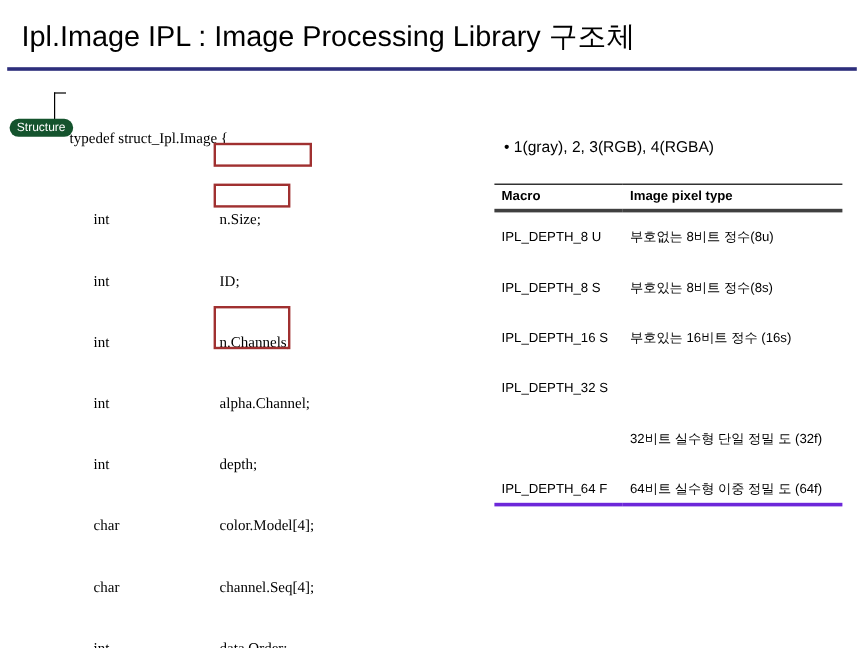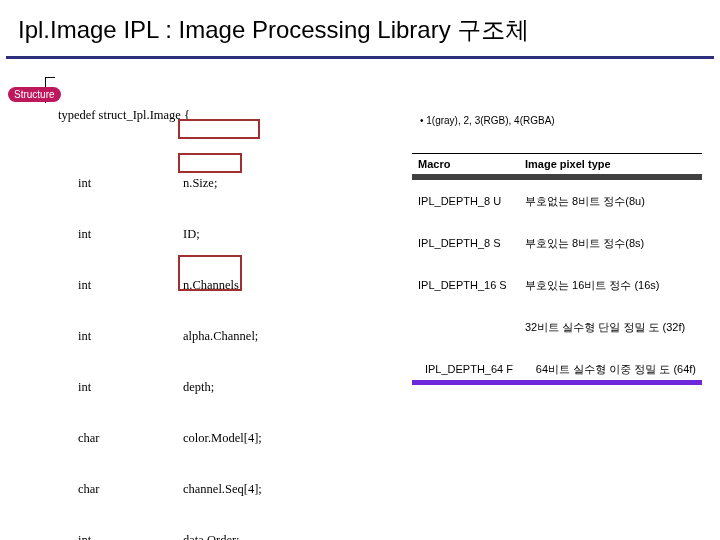--- a/index.html
+++ b/index.html
@@ -22,22 +22,22 @@
       background: #2d2e7c;
       margin: 0 6px;
     }
     .content {
       position: relative;
       padding-top: 20px;
     }
     .structure-label {
       position: absolute;
       left: 8px;
-      top: 28px;
-      background: #be185d;
+      top: 40px;
+      background: #14532d;
       color: #fff;
       font-size: 10px;
       padding: 2px 6px;
       border-radius: 8px;
       z-index: 2;
     }
     .bracket-line {
       position: absolute;
       left: 45px;
       top: 18px;
@@ -66,46 +66,45 @@
       pointer-events: none;
       z-index: 3;
     }
     .box1 { left: 178px; top: 60px; width: 82px; height: 20px; }
     .box2 { left: 178px; top: 94px; width: 64px; height: 20px; }
     .box3 { left: 178px; top: 196px; width: 64px; height: 36px; }
     .side-note {
       position: absolute;
       left: 420px;
       top: 56px;
-      font-size: 10px;
+      font-size: 13px;
     }
     .macro-table {
       position: absolute;
       left: 412px;
       top: 94px;
       width: 290px;
       font-size: 11px;
       border-collapse: collapse;
     }
     .macro-table th {
       text-align: left;
       font-weight: bold;
       border-top: 1px solid #000;
-      border-bottom: 6px solid #404040;
+      border-bottom: 3px solid #404040;
       padding: 4px 6px;
     }
     .macro-table td {
       padding: 14px 6px;
       vertical-align: top;
       line-height: 14px;
     }
     .macro-table tr:last-child td {
-      border-bottom: 5px solid #6d28d9;
+      border-bottom: 3px solid #6d28d9;
       padding-bottom: 4px;
-      text-align: right;
     }
   </style>
 </head>
 <body>
 
 <div class="title">Ipl.Image  IPL : Image Processing Library 구조체</div>
 <div class="title-underline"></div>
 
 <div class="content">
 
@@ -161,20 +160,24 @@
         </tr>
       <tr>
           <td>IPL_DEPTH_8 S</td>
           <td>부호있는 8비트 정수(8s)</td>
         </tr>
       <tr>
           <td>IPL_DEPTH_16 S</td>
           <td>부호있는 16비트 정수 (16s)</td>
         </tr>
       <tr>
+          <td>IPL_DEPTH_32 S</td>
+          <td></td>
+        </tr>
+      <tr>
           <td></td>
           <td>32비트 실수형 단일 정밀 도 (32f)</td>
         </tr>
       <tr>
           <td>IPL_DEPTH_64 F</td>
           <td>64비트 실수형 이중 정밀 도 (64f)</td>
         </tr>
     </tbody>
   </table>
 

